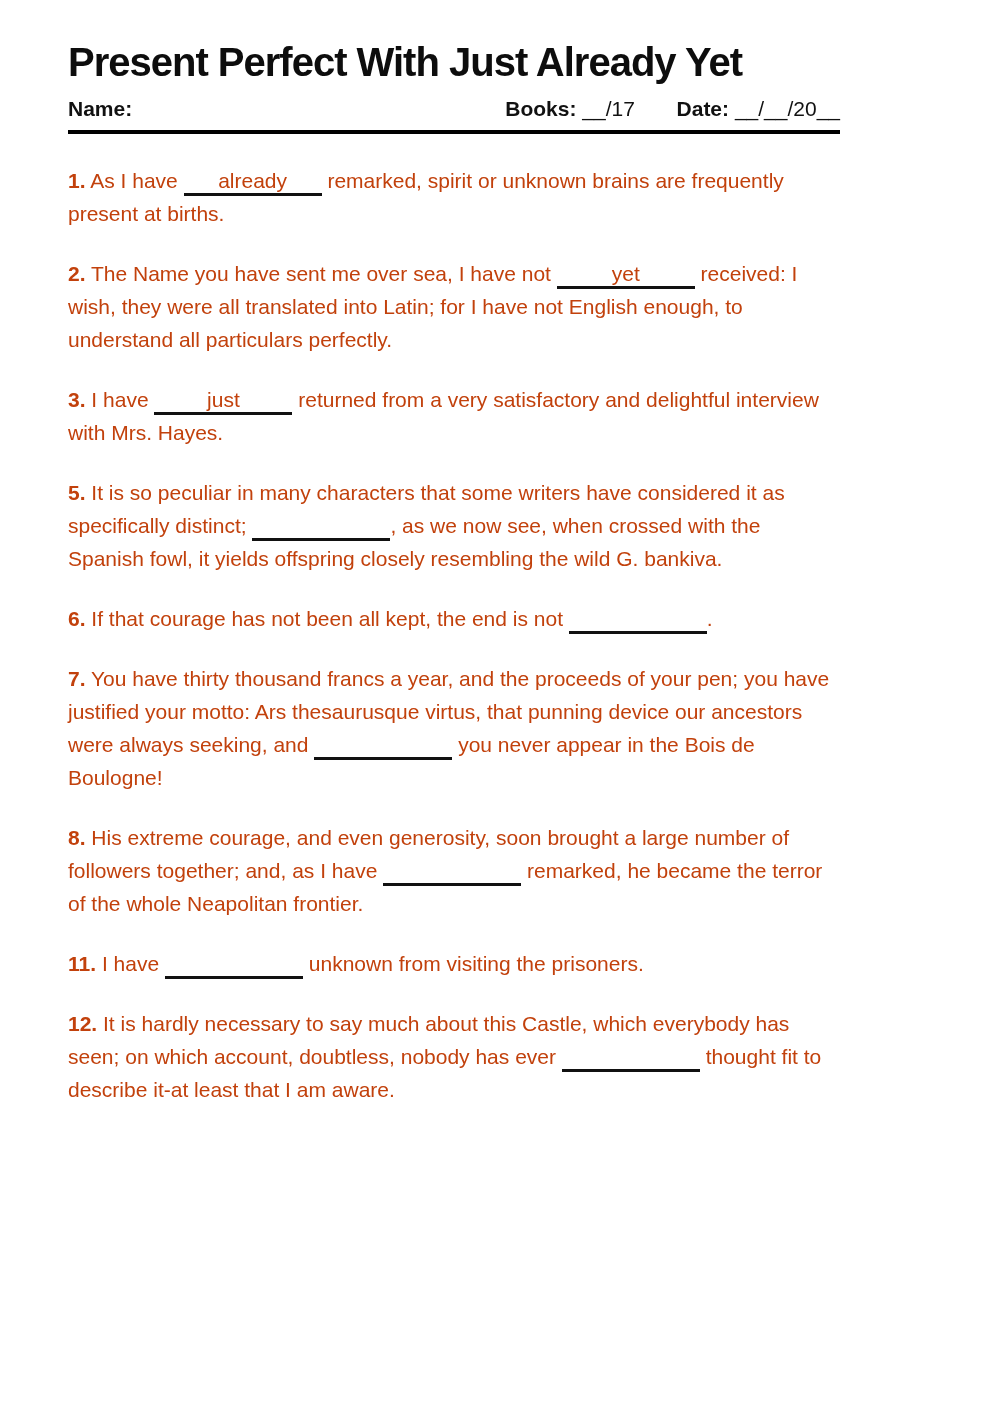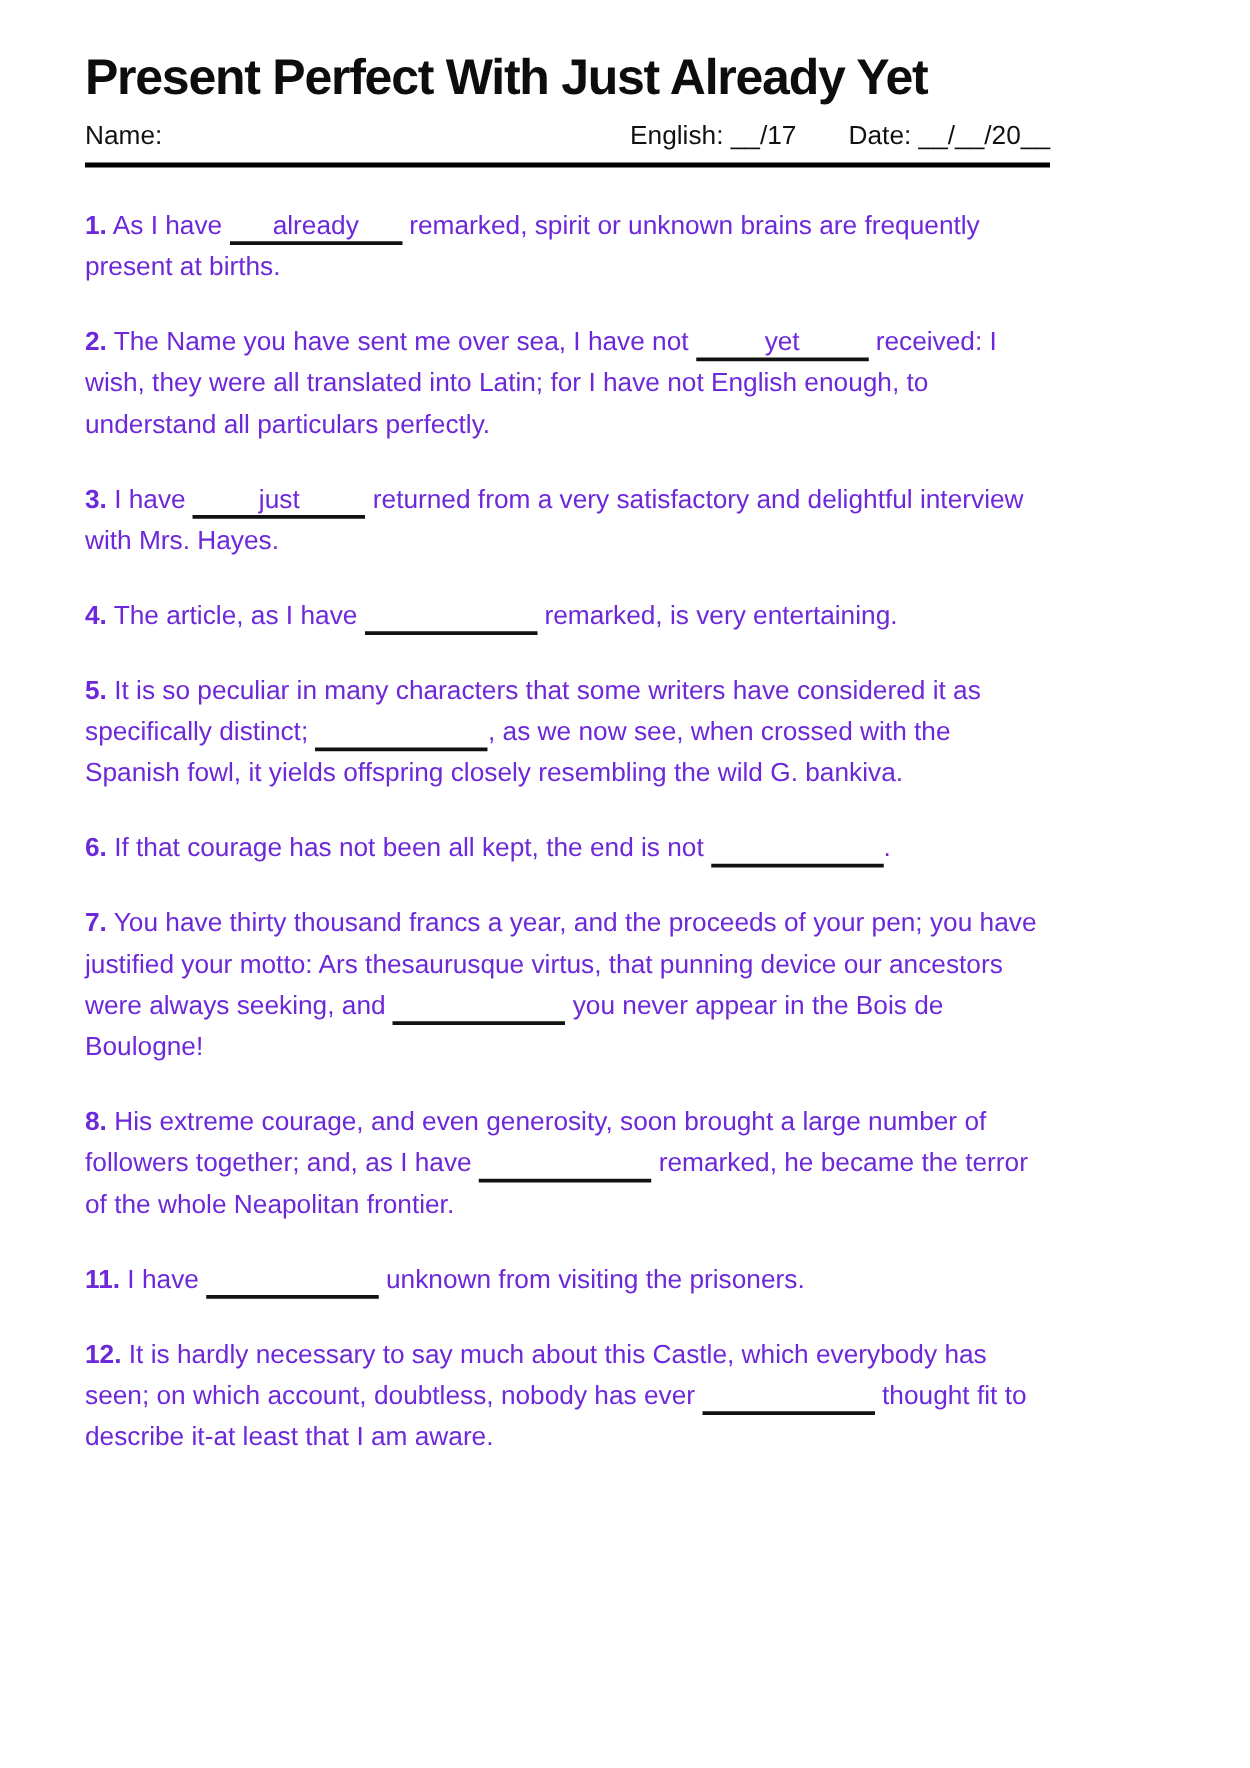--- a/index.html
+++ b/index.html
@@ -27,37 +27,37 @@
   }
   .meta-row {
     display: flex;
     justify-content: space-between;
     align-items: baseline;
     font-size: 21px;
     line-height: 1.2;
     margin-bottom: 9px;
   }
   .meta-row .b {
-    font-weight: normal;
+    font-weight: bold;
   }
   .result-date .gap {
     display: inline-block;
     width: 30px;
   }
   .rule {
     border: none;
     border-top: 4px solid #000000;
     margin: 0 0 30px 0;
     height: 0;
   }
   p.q {
     font-size: 21px;
     line-height: 33px;
     margin: 0 0 27px 0;
-    color: #6d28d9;
+    color: #c2410c;
   }
   p.q:last-child {
     margin-bottom: 16px;
   }
   .qnum {
     font-weight: bold;
   }
   .blank {
     display: inline-block;
     min-width: 138px;
@@ -75,38 +75,37 @@
 <body>
 
 <div class="page">
   <header>
     <h1 class="title">Present Perfect With Just Already Yet</h1>
     <div class="meta-row">
       <div class="name-field">
         <span class="b">Name:</span>
       </div>
       <div class="result-date">
-        <span class="b">English:</span>
+        <span class="b">Books:</span>
         <span>__/17</span>
         <span class="gap"></span>
         <span class="b">Date:</span>
         <span>__/__/20__</span>
       </div>
     </div>
     <div class="rule"></div>
   </header>
 
   <main id="questions">
     <p class="q"><strong class="qnum">1.</strong><span class="qpre"> As I have </span><span class="blank">already</span><span class="qpost"> remarked, spirit or unknown brains are frequently present at births.</span></p>
 
     <p class="q"><strong class="qnum">2.</strong><span class="qpre"> The Name you have sent me over sea, I have not </span><span class="blank">yet</span><span class="qpost"> received: I wish, they were all translated into Latin; for I have not English enough, to understand all particulars perfectly.</span></p>
 
     <p class="q"><strong class="qnum">3.</strong><span class="qpre"> I have </span><span class="blank">just</span><span class="qpost"> returned from a very satisfactory and delightful interview with Mrs. Hayes.</span></p>
 
-    <p class="q"><strong class="qnum">4.</strong><span class="qpre"> The article, as I have </span><span class="blank"></span><span class="qpost"> remarked, is very entertaining.</span></p>
 
     <p class="q"><strong class="qnum">5.</strong><span class="qpre"> It is so peculiar in many characters that some writers have considered it as specifically distinct; </span><span class="blank"></span><span class="qpost">, as we now see, when crossed with the Spanish fowl, it yields offspring closely resembling the wild G. bankiva.</span></p>
 
     <p class="q"><strong class="qnum">6.</strong><span class="qpre"> If that courage has not been all kept, the end is not </span><span class="blank"></span><span class="qpost">.</span></p>
 
     <p class="q"><strong class="qnum">7.</strong><span class="qpre"> You have thirty thousand francs a year, and the proceeds of your pen; you have justified your motto: Ars thesaurusque virtus, that punning device our ancestors were always seeking, and </span><span class="blank"></span><span class="qpost"> you never appear in the Bois de Boulogne!</span></p>
 
     <p class="q"><strong class="qnum">8.</strong><span class="qpre"> His extreme courage, and even generosity, soon brought a large number of followers together; and, as I have </span><span class="blank"></span><span class="qpost"> remarked, he became the terror of the whole Neapolitan frontier.</span></p>
 
 

